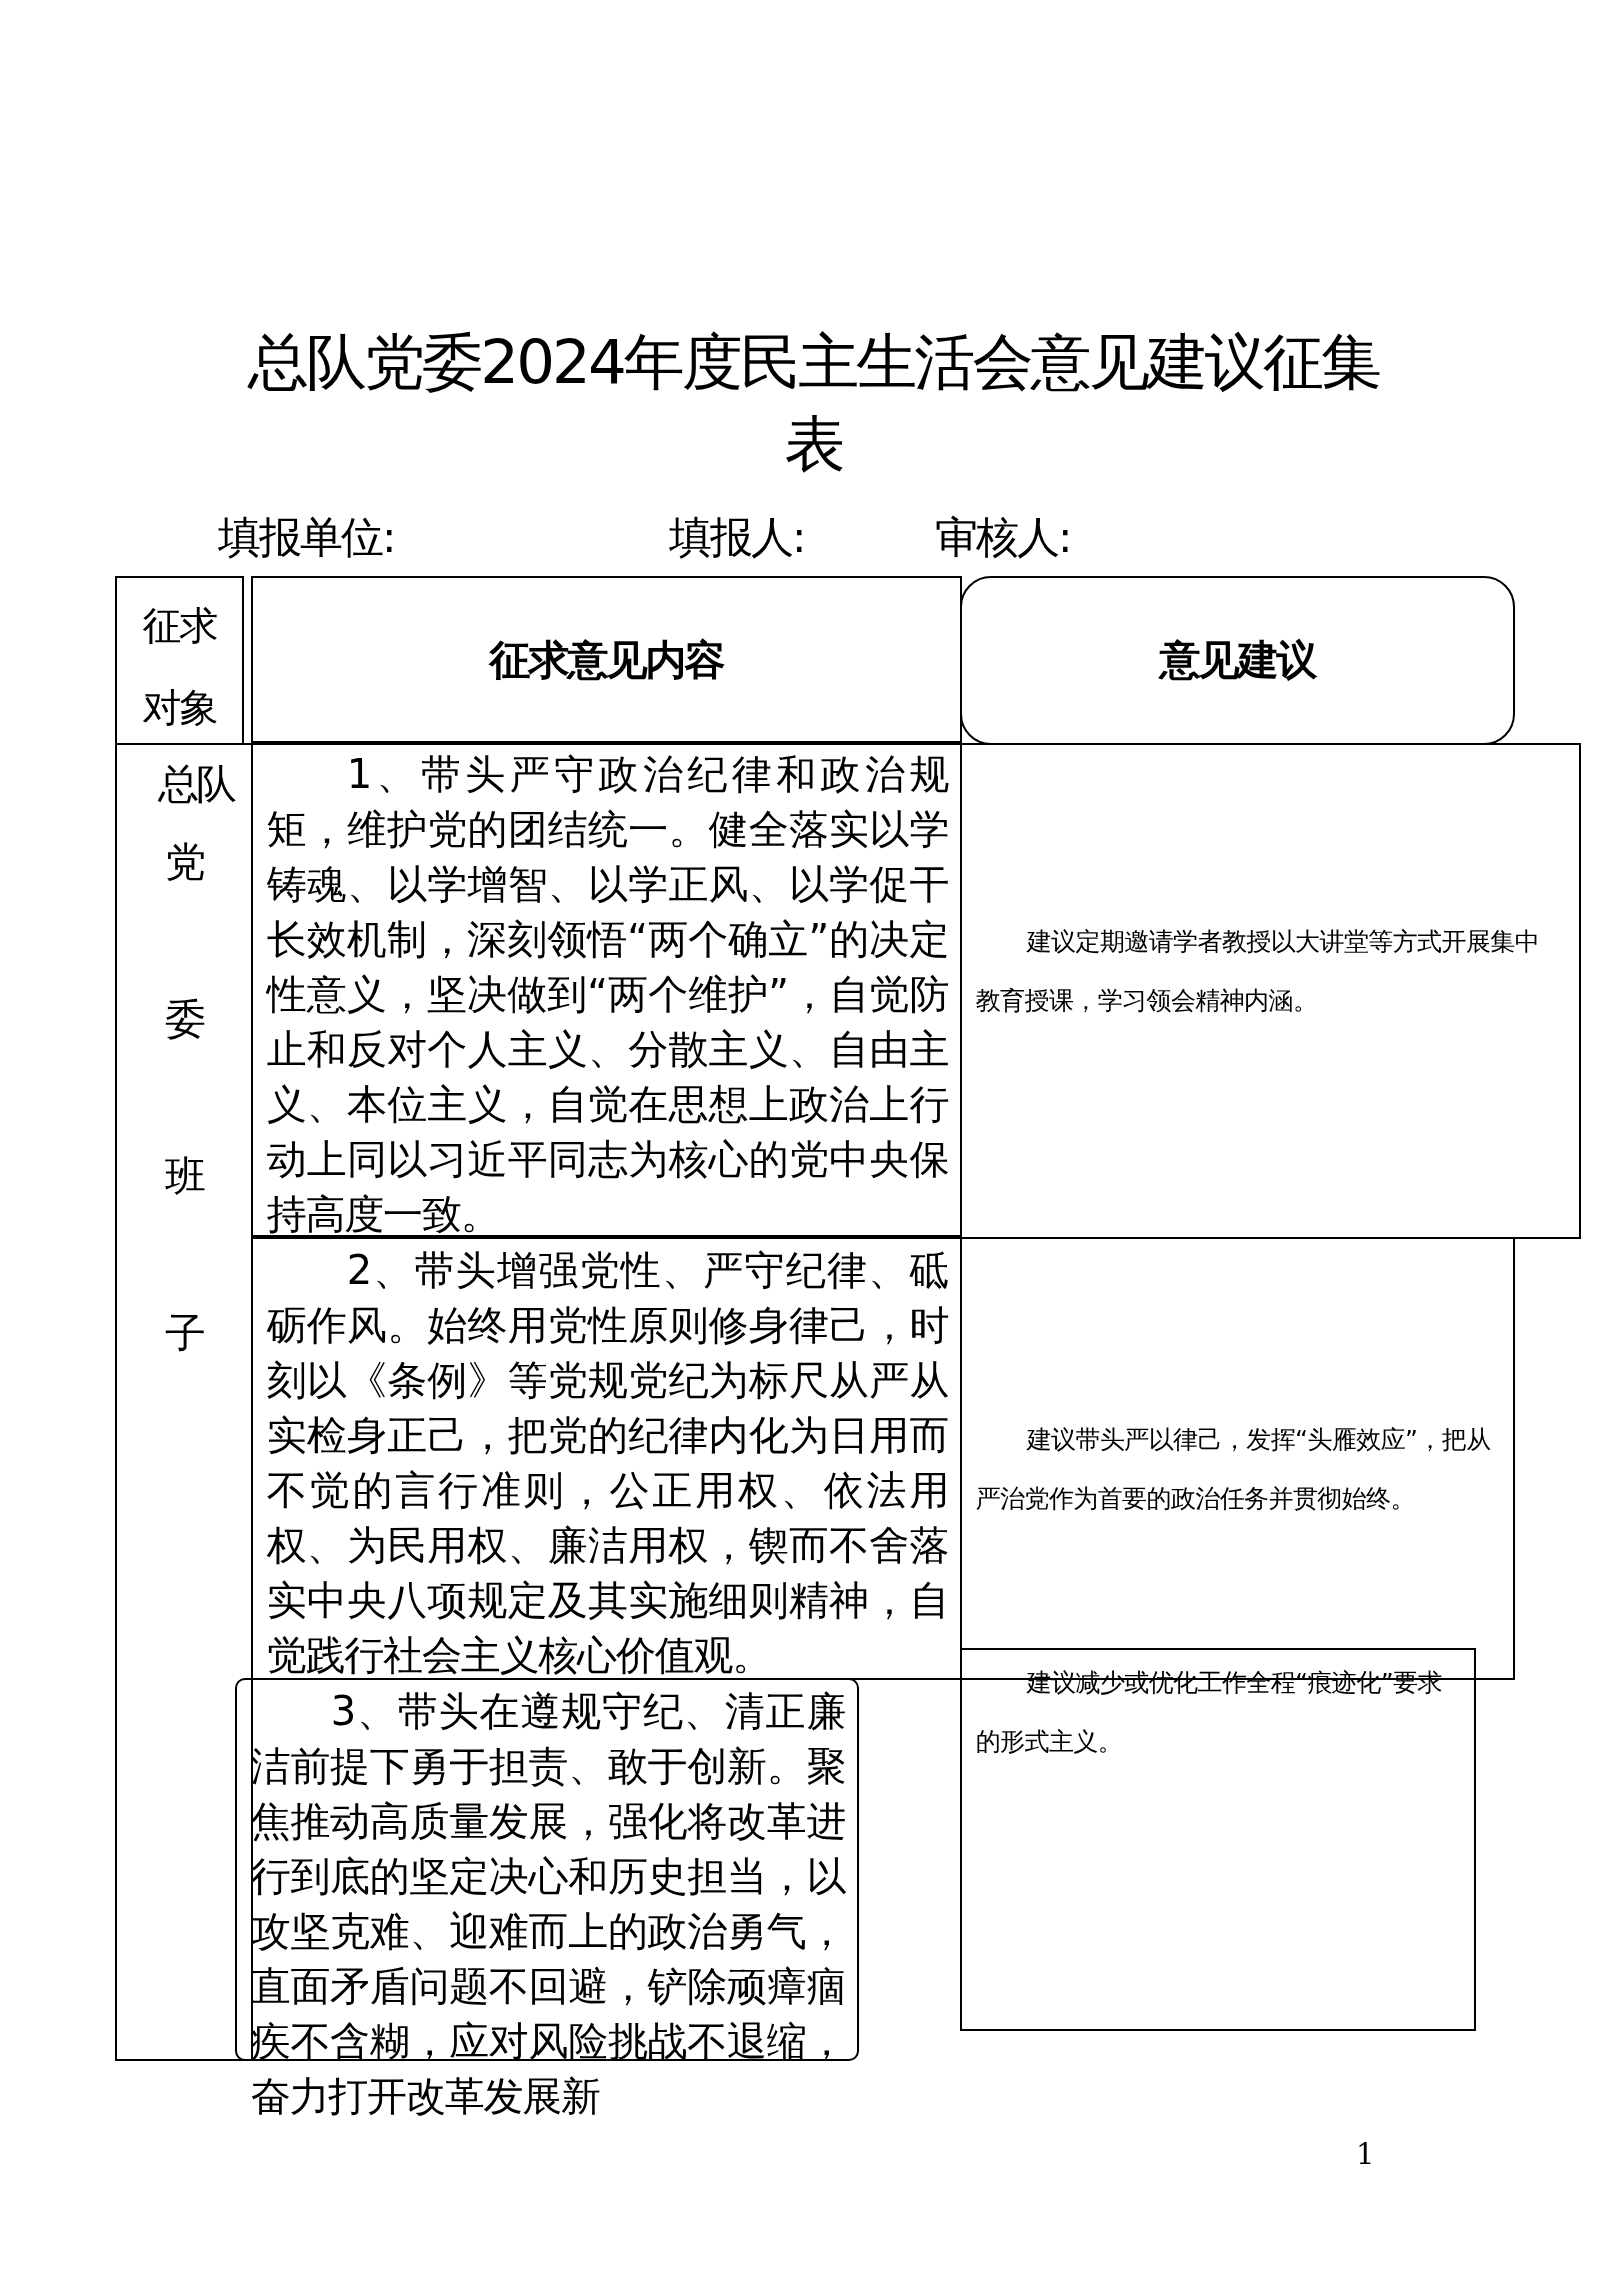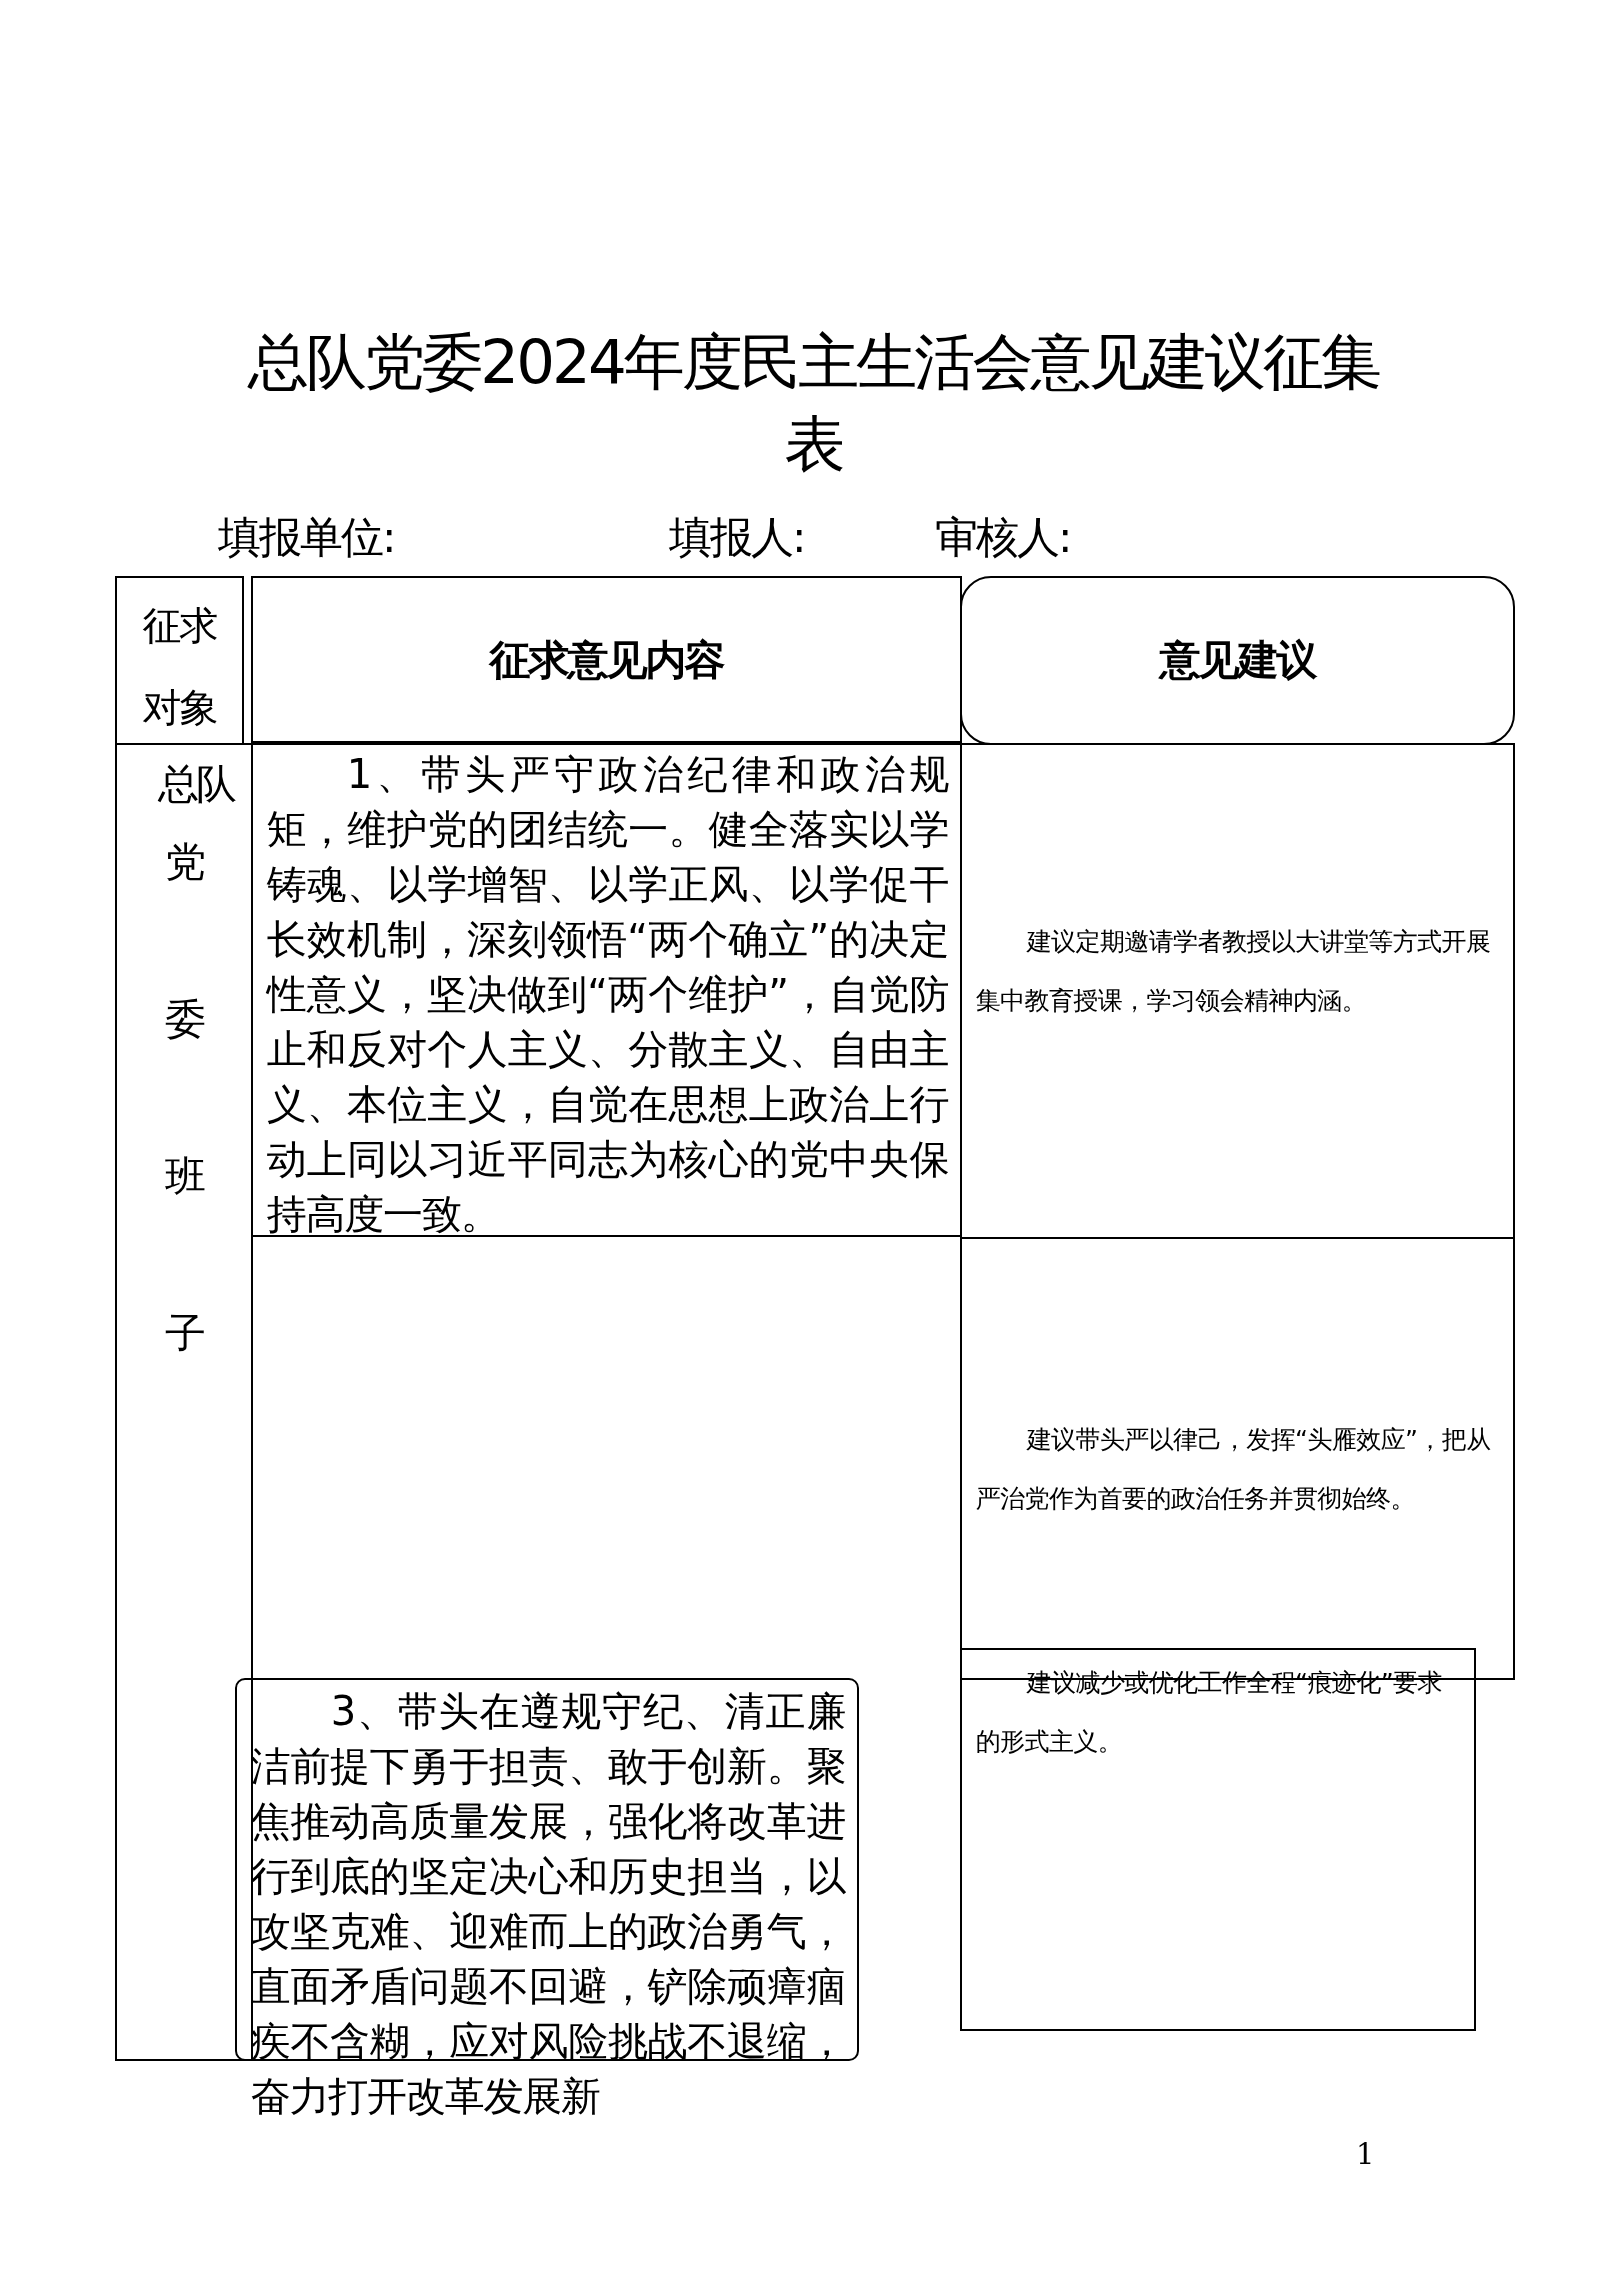--- a/index.html
+++ b/index.html
@@ -69,21 +69,21 @@
 
     
     .b-target { left: 0; top: 167px; width: 138px; height: 1318px; }
     .b-target .vt {
       position: absolute; left: 0; right: 0; text-align: center;
       font-size: 41px; line-height: 55px; letter-spacing: -2.9px;
     }
 
     
     .r1c { left: 136px; top: 165px; width: 711px; height: 496px; }
-    .r1s { left: 845px; top: 167px; width: 555px; height: 496px; }
+    .r1s { left: 845px; top: 167px; width: 621px; height: 496px; }
     .r2c { left: 136px; top: 661px; width: 711px; height: 443px; }
     .r2s { left: 845px; top: 661px; width: 555px; height: 443px; }
     .r3c { left: 120px; top: 1102px; width: 624px; height: 383px; border-radius: 10px; }
     .r3s { left: 845px; top: 1072px; width: 516px; height: 383px; }
 
     .content-text {
       position: absolute;
       left: 13.7px;
       right: 11.8px;
       top: 3.9px;
@@ -154,20 +154,23 @@
       <div class="vt" style="top:561px;">子</div>
     </div>
 
     <div class="cell r1c">
       <div class="content-text">1、带头严守政治纪律和政治规矩，维护党的团结统一。健全落实以学铸魂、以学增智、以学正风、以学促干长效机制，深刻领悟“两个确立”的决定性意义，坚决做到“两个维护”，自觉防止和反对个人主义、分散主义、自由主义、本位主义，自觉在思想上政治上行动上同以习近平同志为核心的党中央保持高度一致。</div>
     </div>
     <div class="cell r1s">
       <div class="suggest-text s1">建议定期邀请学者教授以大讲堂等方式开展集中教育授课，学习领会精神内涵。</div>
     </div>
 
+    <div class="cell r2c">
+      <div class="content-text">2、带头增强党性、严守纪律、砥砺作风。始终用党性原则修身律己，时刻以《条例》等党规党纪为标尺从严从实检身正己，把党的纪律内化为日用而不觉的言行准则，公正用权、依法用权、为民用权、廉洁用权，锲而不舍落实中央八项规定及其实施细则精神，自觉践行社会主义核心价值观。</div>
+    </div>
     <div class="cell r2s">
       <div class="suggest-text s2">建议带头严以律己，发挥“头雁效应”，把从严治党作为首要的政治任务并贯彻始终。</div>
     </div>
 
     <div class="cell r3c">
       <div class="content-text">3、带头在遵规守纪、清正廉洁前提下勇于担责、敢于创新。聚焦推动高质量发展，强化将改革进行到底的坚定决心和历史担当，以攻坚克难、迎难而上的政治勇气，直面矛盾问题不回避，铲除顽瘴痼疾不含糊，应对风险挑战不退缩，奋力打开改革发展新</div>
     </div>
     <div class="cell r3s">
       <div class="suggest-text s3">建议减少或优化工作全程“痕迹化”要求的形式主义。</div>
     </div>

